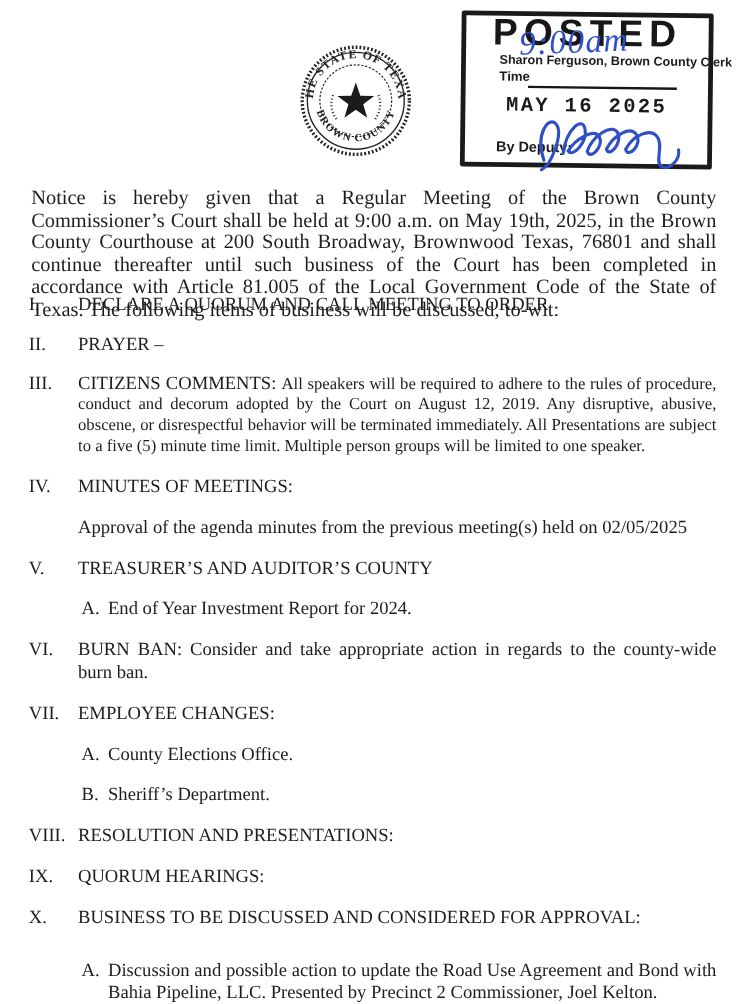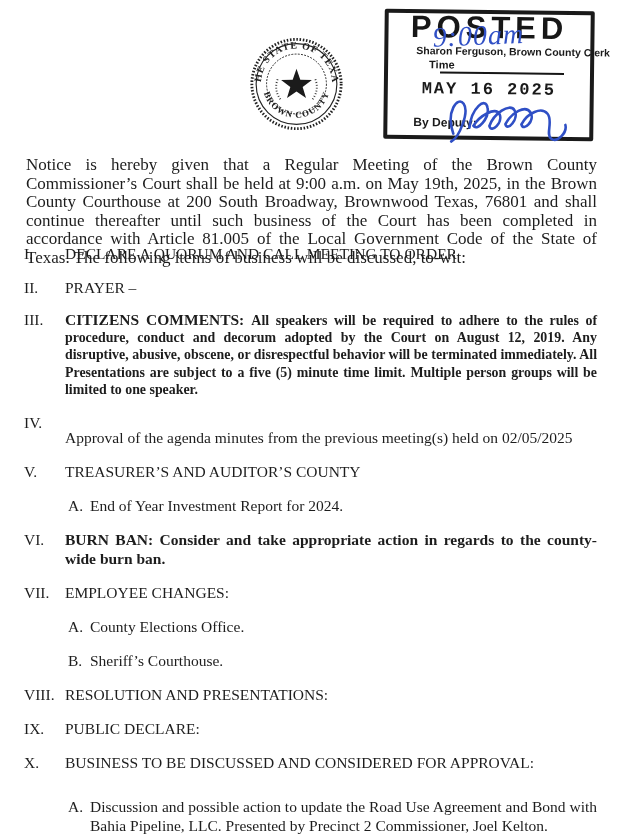--- a/index.html
+++ b/index.html
@@ -29,21 +29,21 @@
   .stamp .posted {
     position:absolute; top:-4px; left:0; right:0;
     text-align:center; font-weight:bold; font-size:31px;
     letter-spacing:5px; color:#171717;
   }
   .stamp .clerk {
     position:absolute; top:31px; left:28px;
     font-size:10.5px; font-weight:bold; white-space:nowrap;
   }
   .stamp .time-label {
-    position:absolute; top:45px; left:41px;
+    position:absolute; top:45px; left:28px;
     font-size:11px; font-weight:bold;
   }
   .stamp .time-underline {
     position:absolute; top:44px; left:52px; width:124px; height:14px;
     border-bottom:2px solid #161616;
   }
   .stamp .time-hand {
     position:absolute; top:6px; left:44px;
     font-family:"Liberation Serif", serif; font-style:italic;
     font-size:28px; color:#2f4fc5;
@@ -64,21 +64,21 @@
   
   .notice {
     position:absolute; left:26px; top:139px; width:571px;
     font-size:17px; line-height:18.6px;
     text-align:justify;
   }
 
   
   .agenda { position:absolute; left:24px; top:244px; width:573px; font-size:15.5px; line-height:19px; }
   .item { display:grid; grid-template-columns:41px 1fr; margin-bottom:15px; }
-  .item .body.justify { text-align:justify;font-weight:bold; }
+  .item .body.justify { text-align:justify; }
   .item .body .small { font-size:13.9px; }
   .item.compact { line-height:16.2px; }
   .note { margin-top:15px; }
   .sub { display:grid; grid-template-columns:22px 1fr; margin-left:3px; margin-top:15px; }
   .sub.gap-lg { margin-top:25px; }
   .sub .sub-body.justify { text-align:justify; }
 </style>
 </head>
 <body>
 
@@ -139,20 +139,21 @@
       <span class="num">III.</span>
       <div class="body justify">
         <span class="lead">CITIZENS COMMENTS:</span>
         <span class="small">All speakers will be required to adhere to the rules of procedure, conduct and decorum adopted by the Court on August 12, 2019. Any disruptive, abusive, obscene, or disrespectful behavior will be terminated immediately. All Presentations are subject to a five (5) minute time limit. Multiple person groups will be limited to one speaker.</span>
       </div>
     </div>
 
     <div class="item">
       <span class="num">IV.</span>
       <div class="body">
+        <div>MINUTES OF MEETINGS:</div>
         <div class="note">Approval of the agenda minutes from the previous meeting(s) held on 02/05/2025</div>
       </div>
     </div>
 
     <div class="item">
       <span class="num">V.</span>
       <div class="body">
         <div>TREASURER’S AND AUDITOR’S COUNTY</div>
         <div class="sub">
           <span>A.</span>
@@ -169,33 +170,33 @@
     <div class="item">
       <span class="num">VII.</span>
       <div class="body">
         <div>EMPLOYEE CHANGES:</div>
         <div class="sub">
           <span>A.</span>
           <div class="sub-body">County Elections Office.</div>
         </div>
         <div class="sub">
           <span>B.</span>
-          <div class="sub-body">Sheriff’s Courthouse.</div>
+          <div class="sub-body">Sheriff’s Department.</div>
         </div>
       </div>
     </div>
 
     <div class="item">
       <span class="num">VIII.</span>
       <div class="body">RESOLUTION AND PRESENTATIONS:</div>
     </div>
 
     <div class="item">
       <span class="num">IX.</span>
-      <div class="body">PUBLIC DECLARE:</div>
+      <div class="body">QUORUM HEARINGS:</div>
     </div>
 
     <div class="item">
       <span class="num">X.</span>
       <div class="body">
         <div>BUSINESS TO BE DISCUSSED AND CONSIDERED FOR APPROVAL:</div>
         <div class="sub gap-lg">
           <span>A.</span>
           <div class="sub-body justify">Discussion and possible action to update the Road Use Agreement and Bond with Bahia Pipeline, LLC. Presented by Precinct 2 Commissioner, Joel Kelton.</div>
         </div>

